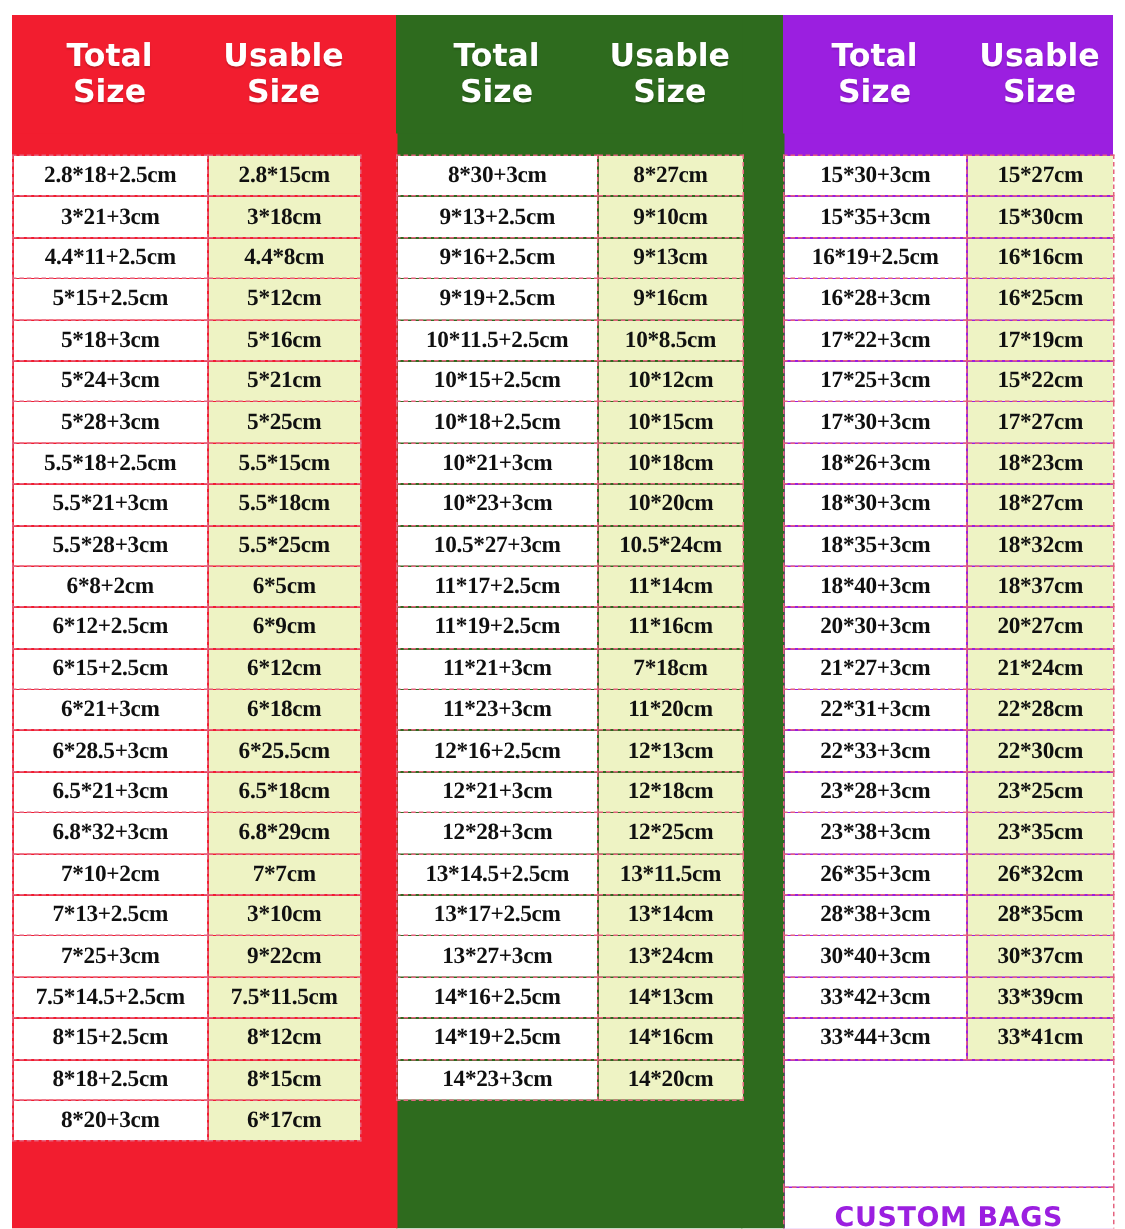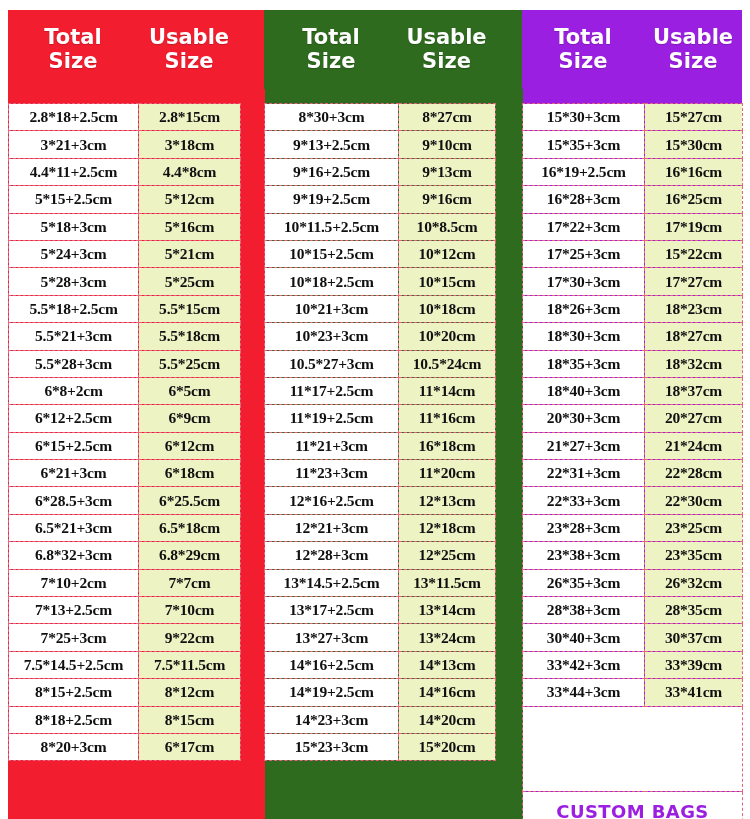--- a/index.html
+++ b/index.html
@@ -234,21 +234,21 @@
           <tr>
             <td class="total">6.8*32+3cm</td>
             <td class="usable">6.8*29cm</td>
           </tr>
           <tr>
             <td class="total">7*10+2cm</td>
             <td class="usable">7*7cm</td>
           </tr>
           <tr>
             <td class="total">7*13+2.5cm</td>
-            <td class="usable">7*10cm</td>
+            <td class="usable">3*10cm</td>
           </tr>
           <tr>
             <td class="total">7*25+3cm</td>
             <td class="usable">9*22cm</td>
           </tr>
           <tr>
             <td class="total">7.5*14.5+2.5cm</td>
             <td class="usable">7.5*11.5cm</td>
           </tr>
           <tr>
@@ -328,21 +328,21 @@
           <tr>
             <td class="total">11*17+2.5cm</td>
             <td class="usable">11*14cm</td>
           </tr>
           <tr>
             <td class="total">11*19+2.5cm</td>
             <td class="usable">11*16cm</td>
           </tr>
           <tr>
             <td class="total">11*21+3cm</td>
-            <td class="usable">16*18cm</td>
+            <td class="usable">7*18cm</td>
           </tr>
           <tr>
             <td class="total">11*23+3cm</td>
             <td class="usable">11*20cm</td>
           </tr>
           <tr>
             <td class="total">12*16+2.5cm</td>
             <td class="usable">12*13cm</td>
           </tr>
           <tr>
@@ -369,24 +369,20 @@
             <td class="total">14*16+2.5cm</td>
             <td class="usable">14*13cm</td>
           </tr>
           <tr>
             <td class="total">14*19+2.5cm</td>
             <td class="usable">14*16cm</td>
           </tr>
           <tr>
             <td class="total">14*23+3cm</td>
             <td class="usable">14*20cm</td>
-          </tr>
-          <tr class="last-row">
-            <td class="total">15*23+3cm</td>
-            <td class="usable">15*20cm</td>
           </tr>
         </tbody>
     </table>
   </div>
 
   <div class="panel" id="panel-3">
     <div class="accent-bg" style="background: rgb(155, 31, 224);"></div>
     <div class="header" style="background: rgb(155, 31, 224);">
       <div class="hcell">
         <div>Total</div>

